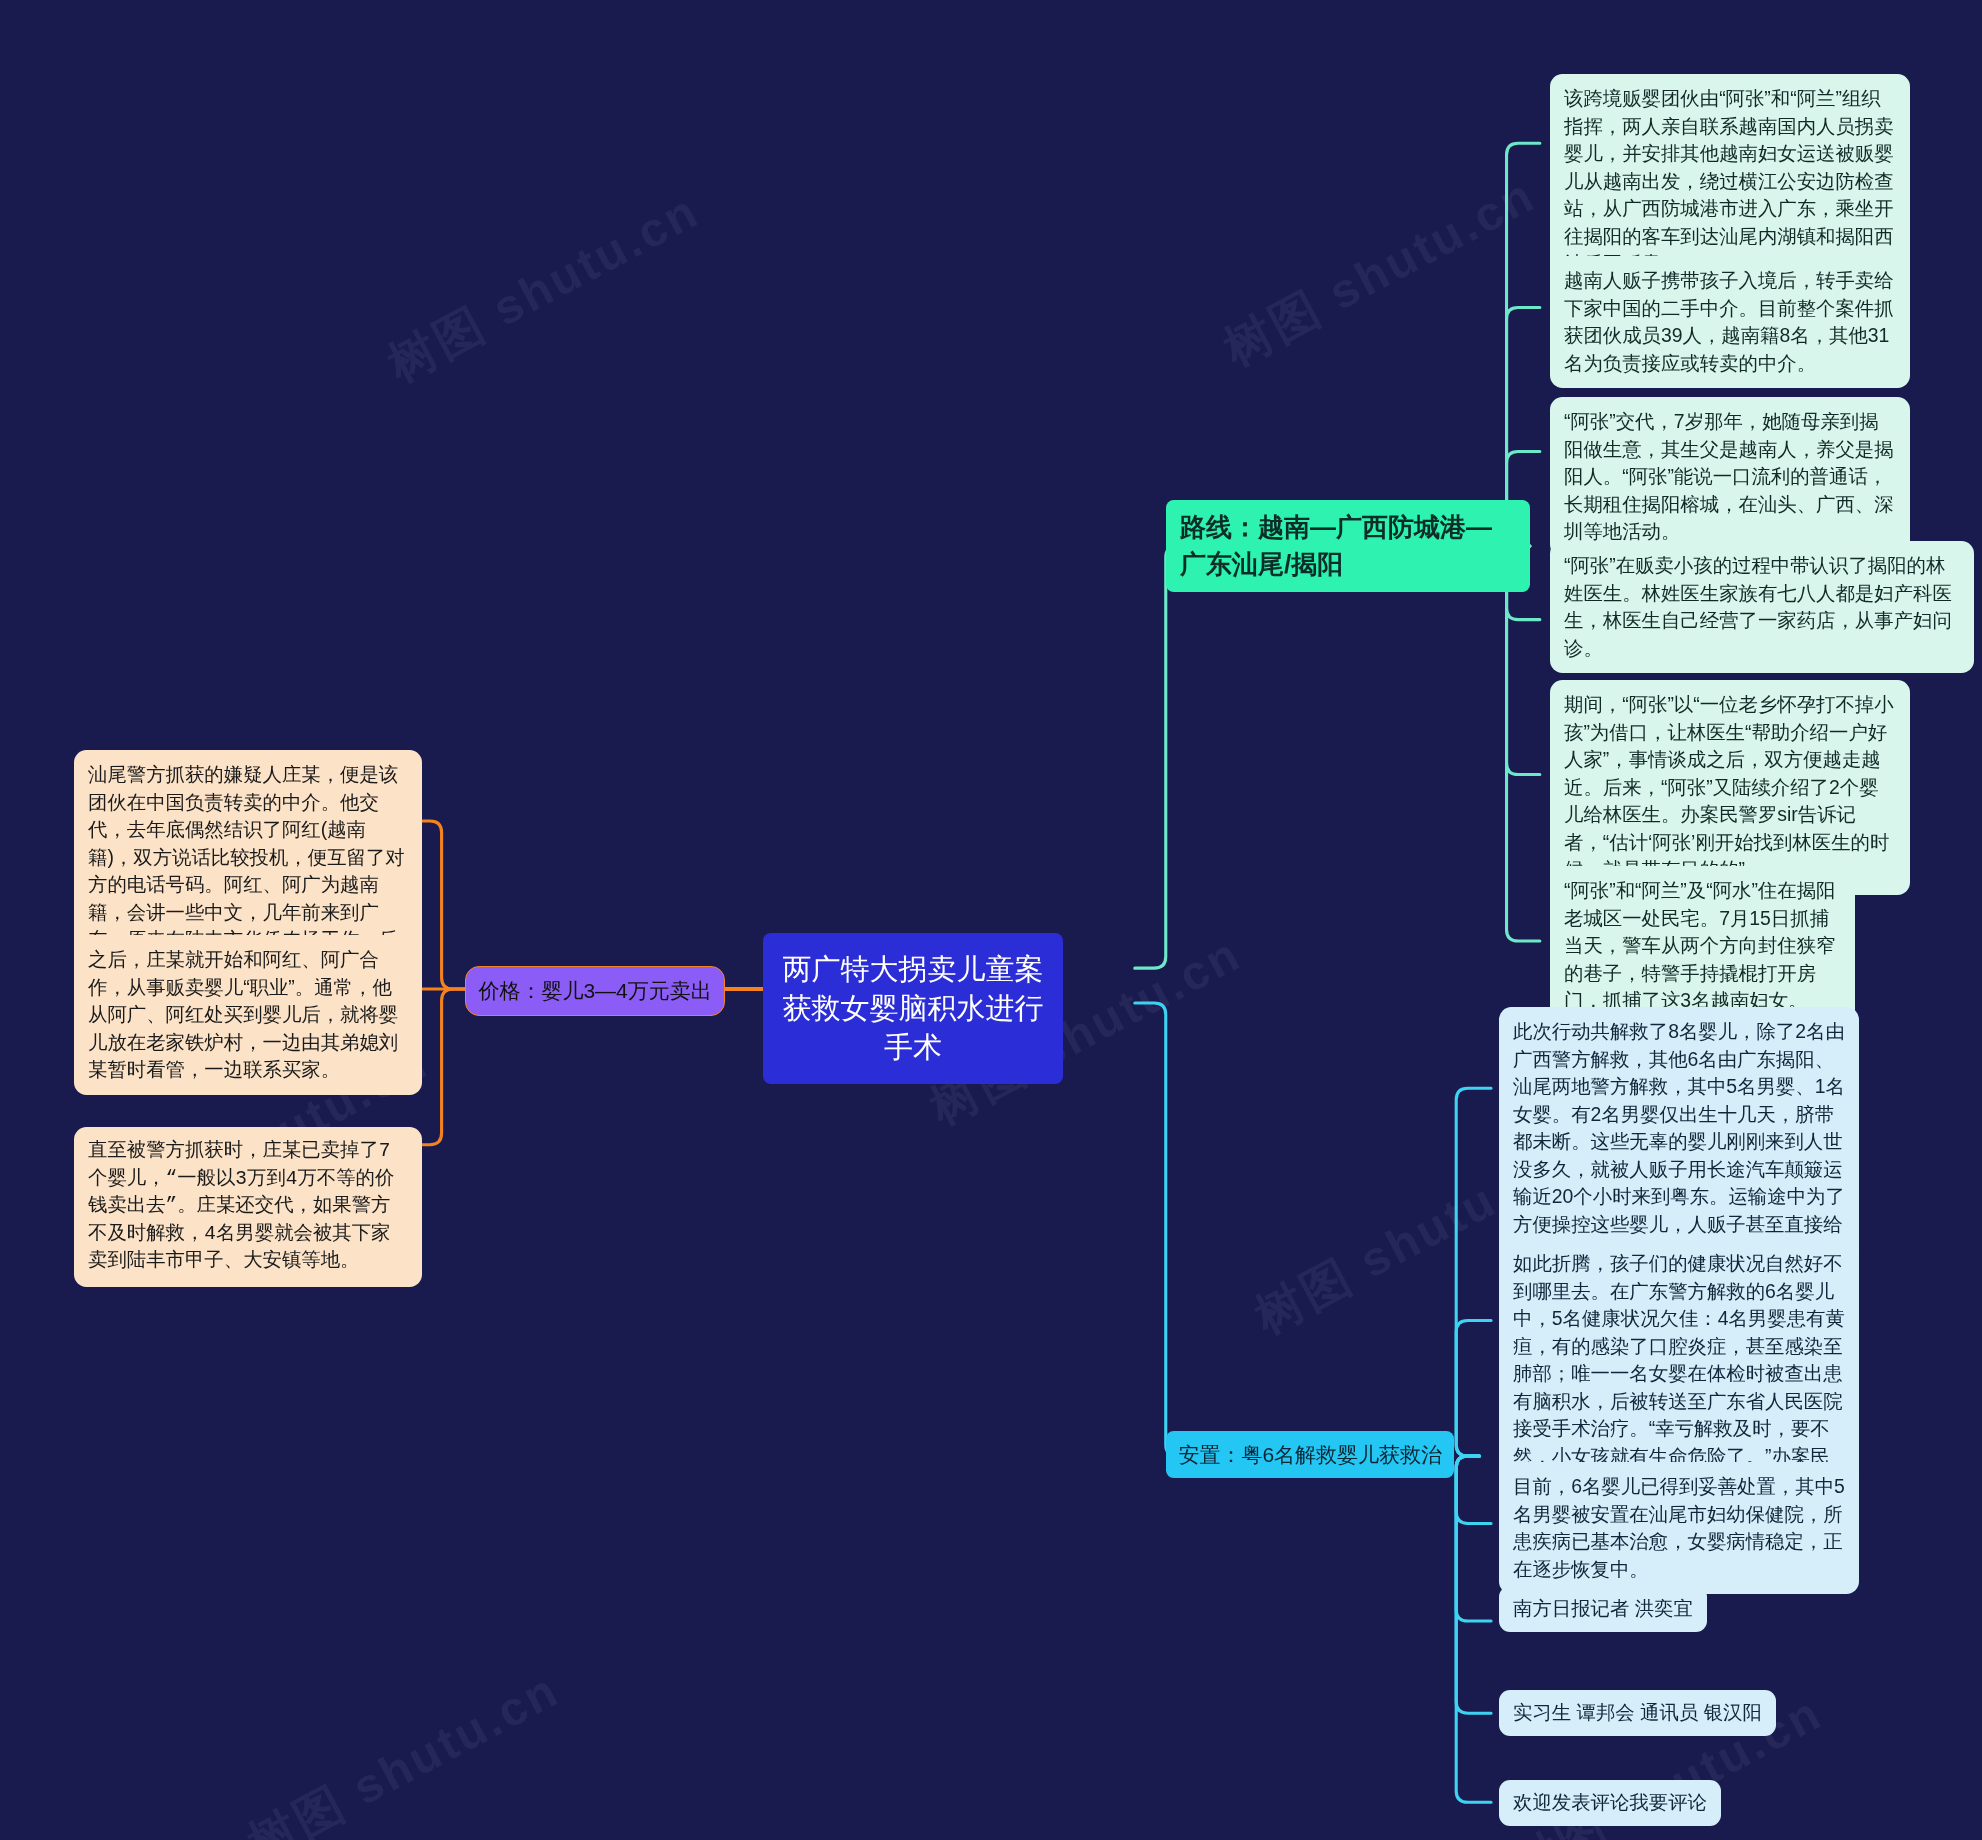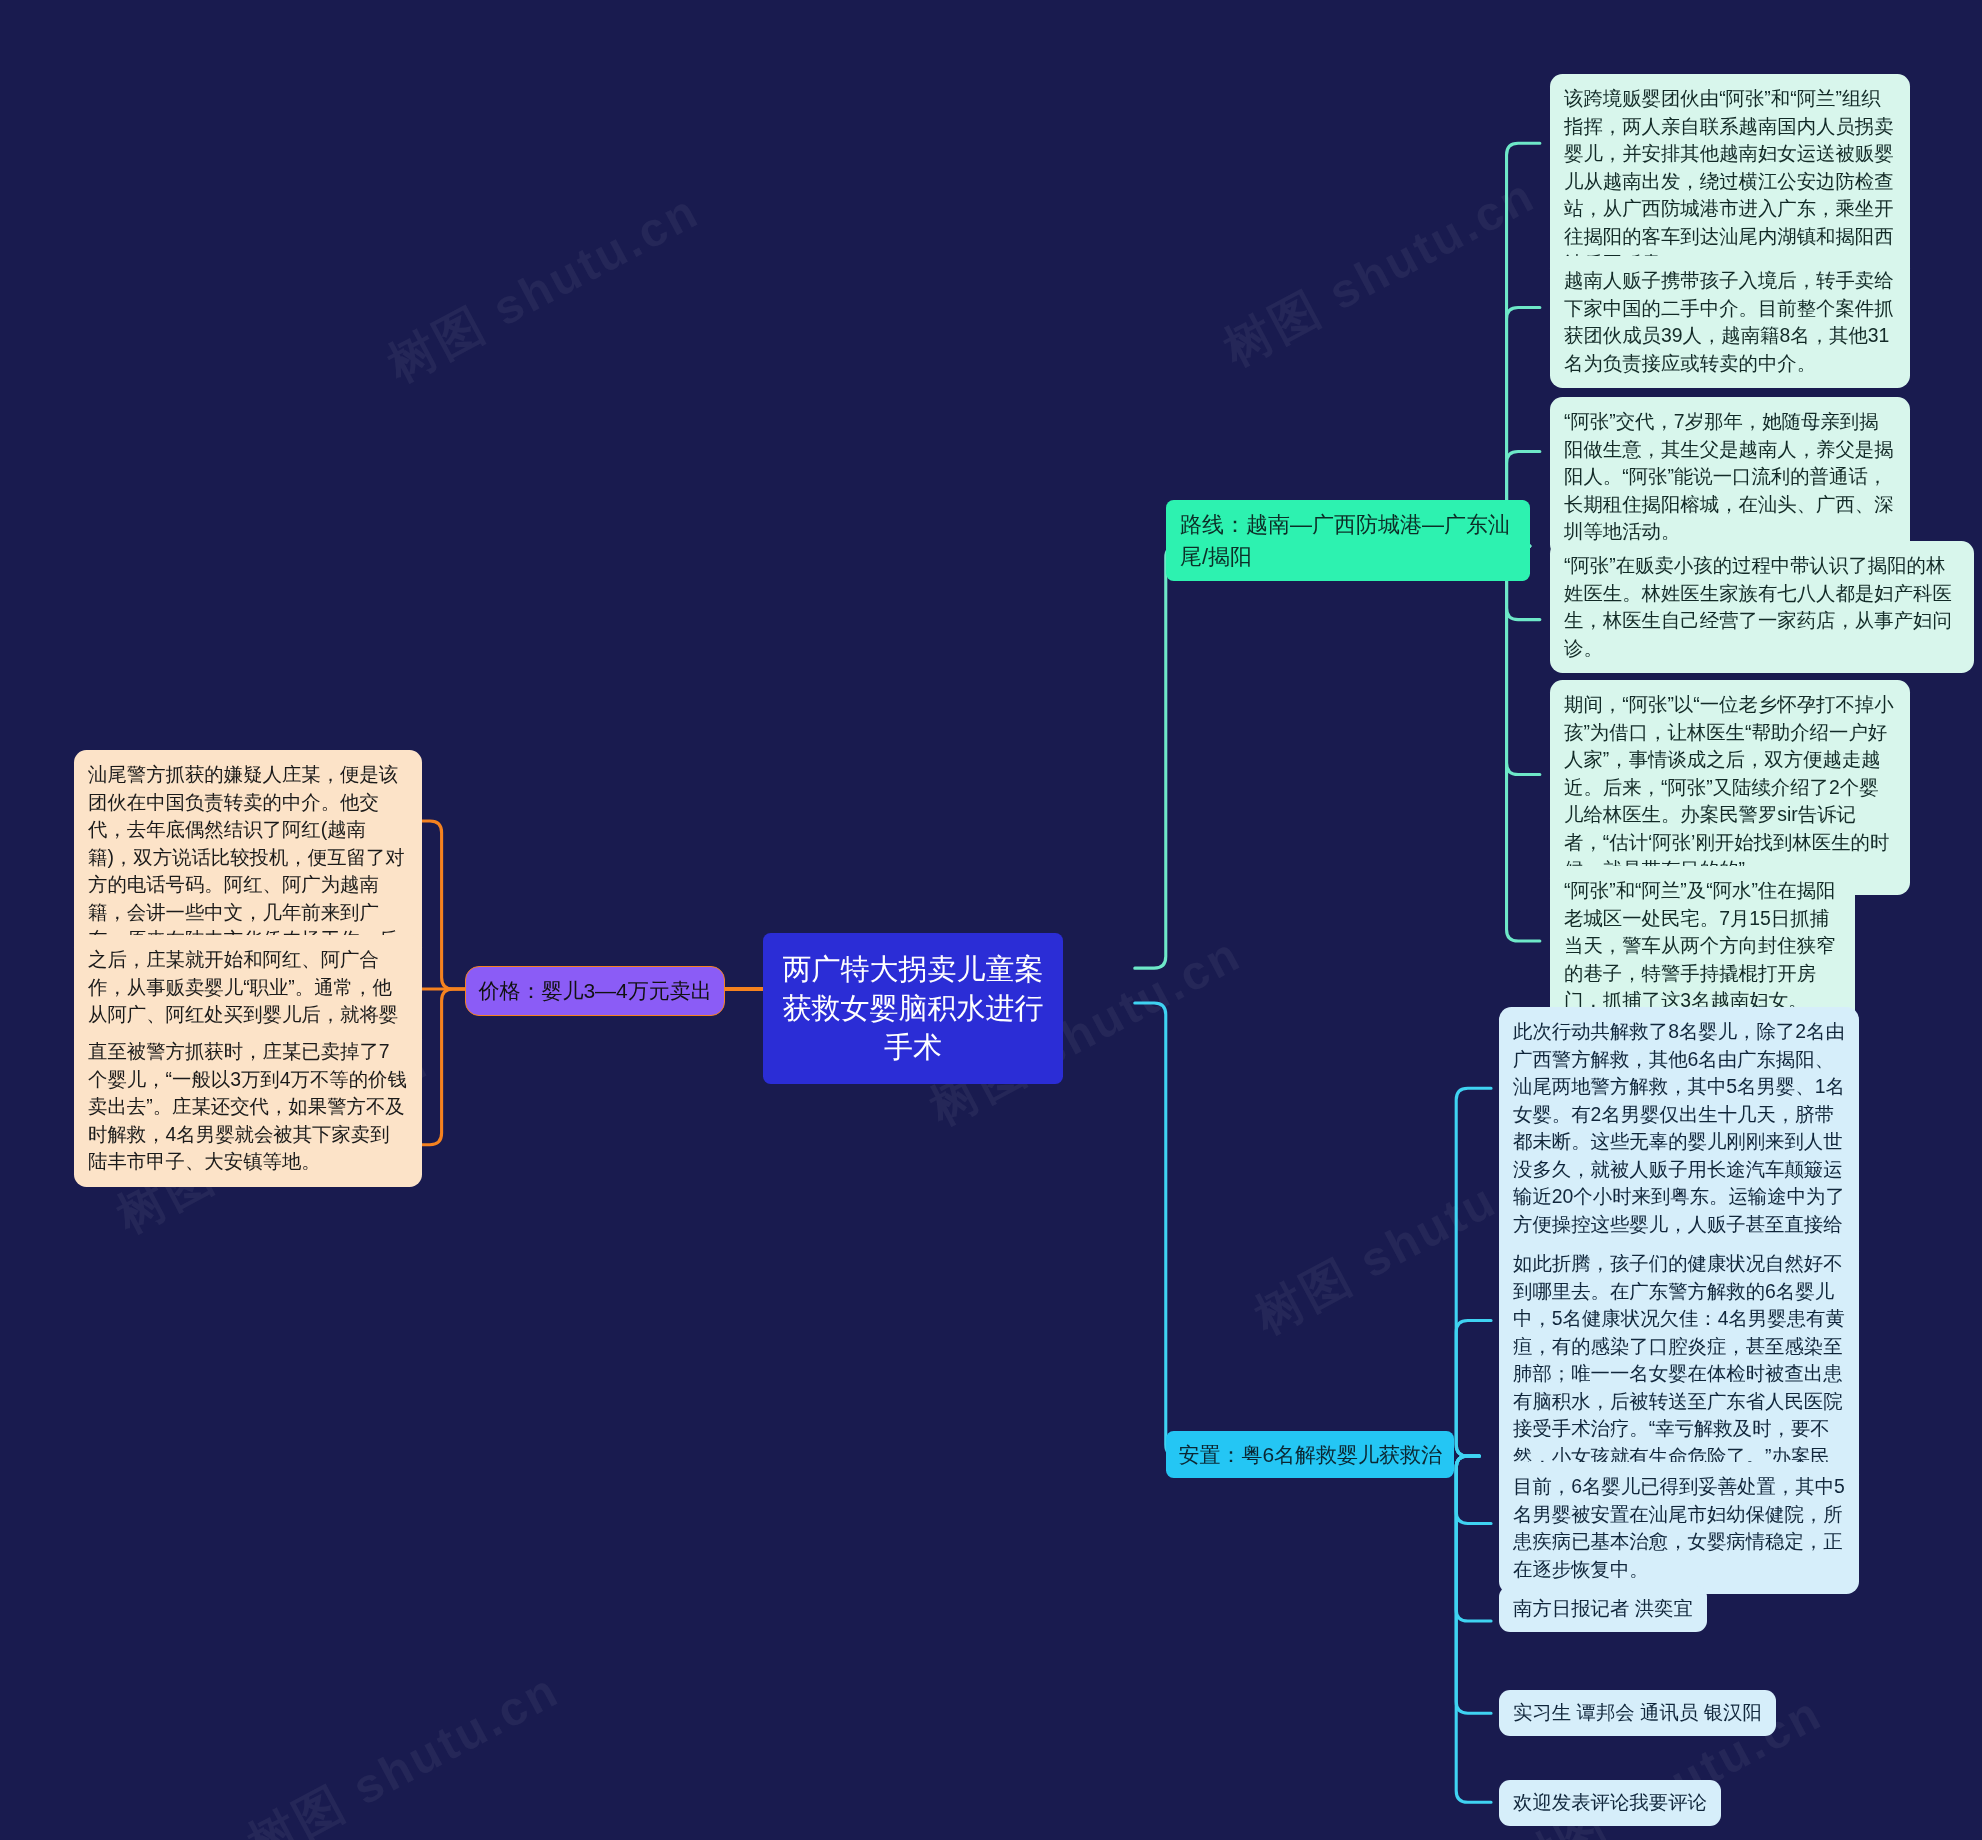--- a/index.html
+++ b/index.html
@@ -73,23 +73,24 @@
     color: #1A1A1A;
     font-size: 19.4px;
     padding: 11px 14px;
     border-radius: 12.4px;
   }
 
   
   .node.trunk-green {
     background: #2DF2B0;
     color: #0C2E27;
-    font-size: 22px;
+    font-size: 26px;
     padding: 9.3px 14px;
     border-radius: 7.7px;
+    font-weight: bold;
   }
   
   .node.leaf-mint {
     background: #D8F6EC;
     color: #122A27;
     font-size: 19.4px;
     padding: 11px 14px;
     border-radius: 12.4px;
   }
 
@@ -158,21 +159,21 @@
       <path d="M1910 1880 L1895 1880 Q1880 1880 1880 1895 L1880 2312 Q1880 2327 1895 2327 L1925 2327" stroke="#3FD3F2"></path>
     </g>
   </svg>
 
   <div class="node root" style="left:763px; top:933px; width:300px;">两广特大拐卖儿童案获救女婴脑积水进行手术</div>
 
   <div class="node trunk-orange" style="left:465px; top:966px;">价格：婴儿3—4万元卖出</div>
 
   <div class="node leaf-peach" style="left:74px; top:750px; width:348px;">汕尾警方抓获的嫌疑人庄某，便是该团伙在中国负责转卖的中介。他交代，去年底偶然结识了阿红(越南籍)，双方说话比较投机，便互留了对方的电话号码。阿红、阿广为越南籍，会讲一些中文，几年前来到广东，原来在陆丰市华侨农场工作，后开始贩卖小孩。</div>
   <div class="node leaf-peach" style="left:74px; top:935px; width:348px;">之后，庄某就开始和阿红、阿广合作，从事贩卖婴儿“职业”。通常，他从阿广、阿红处买到婴儿后，就将婴儿放在老家铁炉村，一边由其弟媳刘某暂时看管，一边联系买家。</div>
-  <div class="node leaf-peach" style="left:74px; top:1027px; width:348px;">直至被警方抓获时，庄某已卖掉了7个婴儿，“一般以3万到4万不等的价钱卖出去”。庄某还交代，如果警方不及时解救，4名男婴就会被其下家卖到陆丰市甲子、大安镇等地。</div>
+  <div class="node leaf-peach" style="left:74px; top:1127px; width:348px;font-family:Liberation Mono, monospace;">直至被警方抓获时，庄某已卖掉了7个婴儿，“一般以3万到4万不等的价钱卖出去”。庄某还交代，如果警方不及时解救，4名男婴就会被其下家卖到陆丰市甲子、大安镇等地。</div>
 
   <div class="node trunk-green" style="left:1166px; top:500px; width:364px;">路线：越南—广西防城港—广东汕尾/揭阳</div>
 
   <div class="node leaf-mint" style="left:1550px; top:74px; width:360px;">该跨境贩婴团伙由“阿张”和“阿兰”组织指挥，两人亲自联系越南国内人员拐卖婴儿，并安排其他越南妇女运送被贩婴儿从越南出发，绕过横江公安边防检查站，从广西防城港市进入广东，乘坐开往揭阳的客车到达汕尾内湖镇和揭阳西站后再贩卖。</div>
   <div class="node leaf-mint" style="left:1550px; top:256px; width:360px;">越南人贩子携带孩子入境后，转手卖给下家中国的二手中介。目前整个案件抓获团伙成员39人，越南籍8名，其他31名为负责接应或转卖的中介。</div>
   <div class="node leaf-mint" style="left:1550px; top:397px; width:360px;">“阿张”交代，7岁那年，她随母亲到揭阳做生意，其生父是越南人，养父是揭阳人。“阿张”能说一口流利的普通话，长期租住揭阳榕城，在汕头、广西、深圳等地活动。</div>
   <div class="node leaf-mint" style="left:1550px; top:541px; width:424px;">“阿张”在贩卖小孩的过程中带认识了揭阳的林姓医生。林姓医生家族有七八人都是妇产科医生，林医生自己经营了一家药店，从事产妇问诊。</div>
   <div class="node leaf-mint" style="left:1550px; top:680px; width:360px;">期间，“阿张”以“一位老乡怀孕打不掉小孩”为借口，让林医生“帮助介绍一户好人家”，事情谈成之后，双方便越走越近。后来，“阿张”又陆续介绍了2个婴儿给林医生。办案民警罗sir告诉记者，“估计‘阿张’刚开始找到林医生的时候，就是带有目的的”。</div>
   <div class="node leaf-mint" style="left:1550px; top:866px; width:305px;">“阿张”和“阿兰”及“阿水”住在揭阳老城区一处民宅。7月15日抓捕当天，警车从两个方向封住狭窄的巷子，特警手持撬棍打开房门，抓捕了这3名越南妇女。</div>
 

